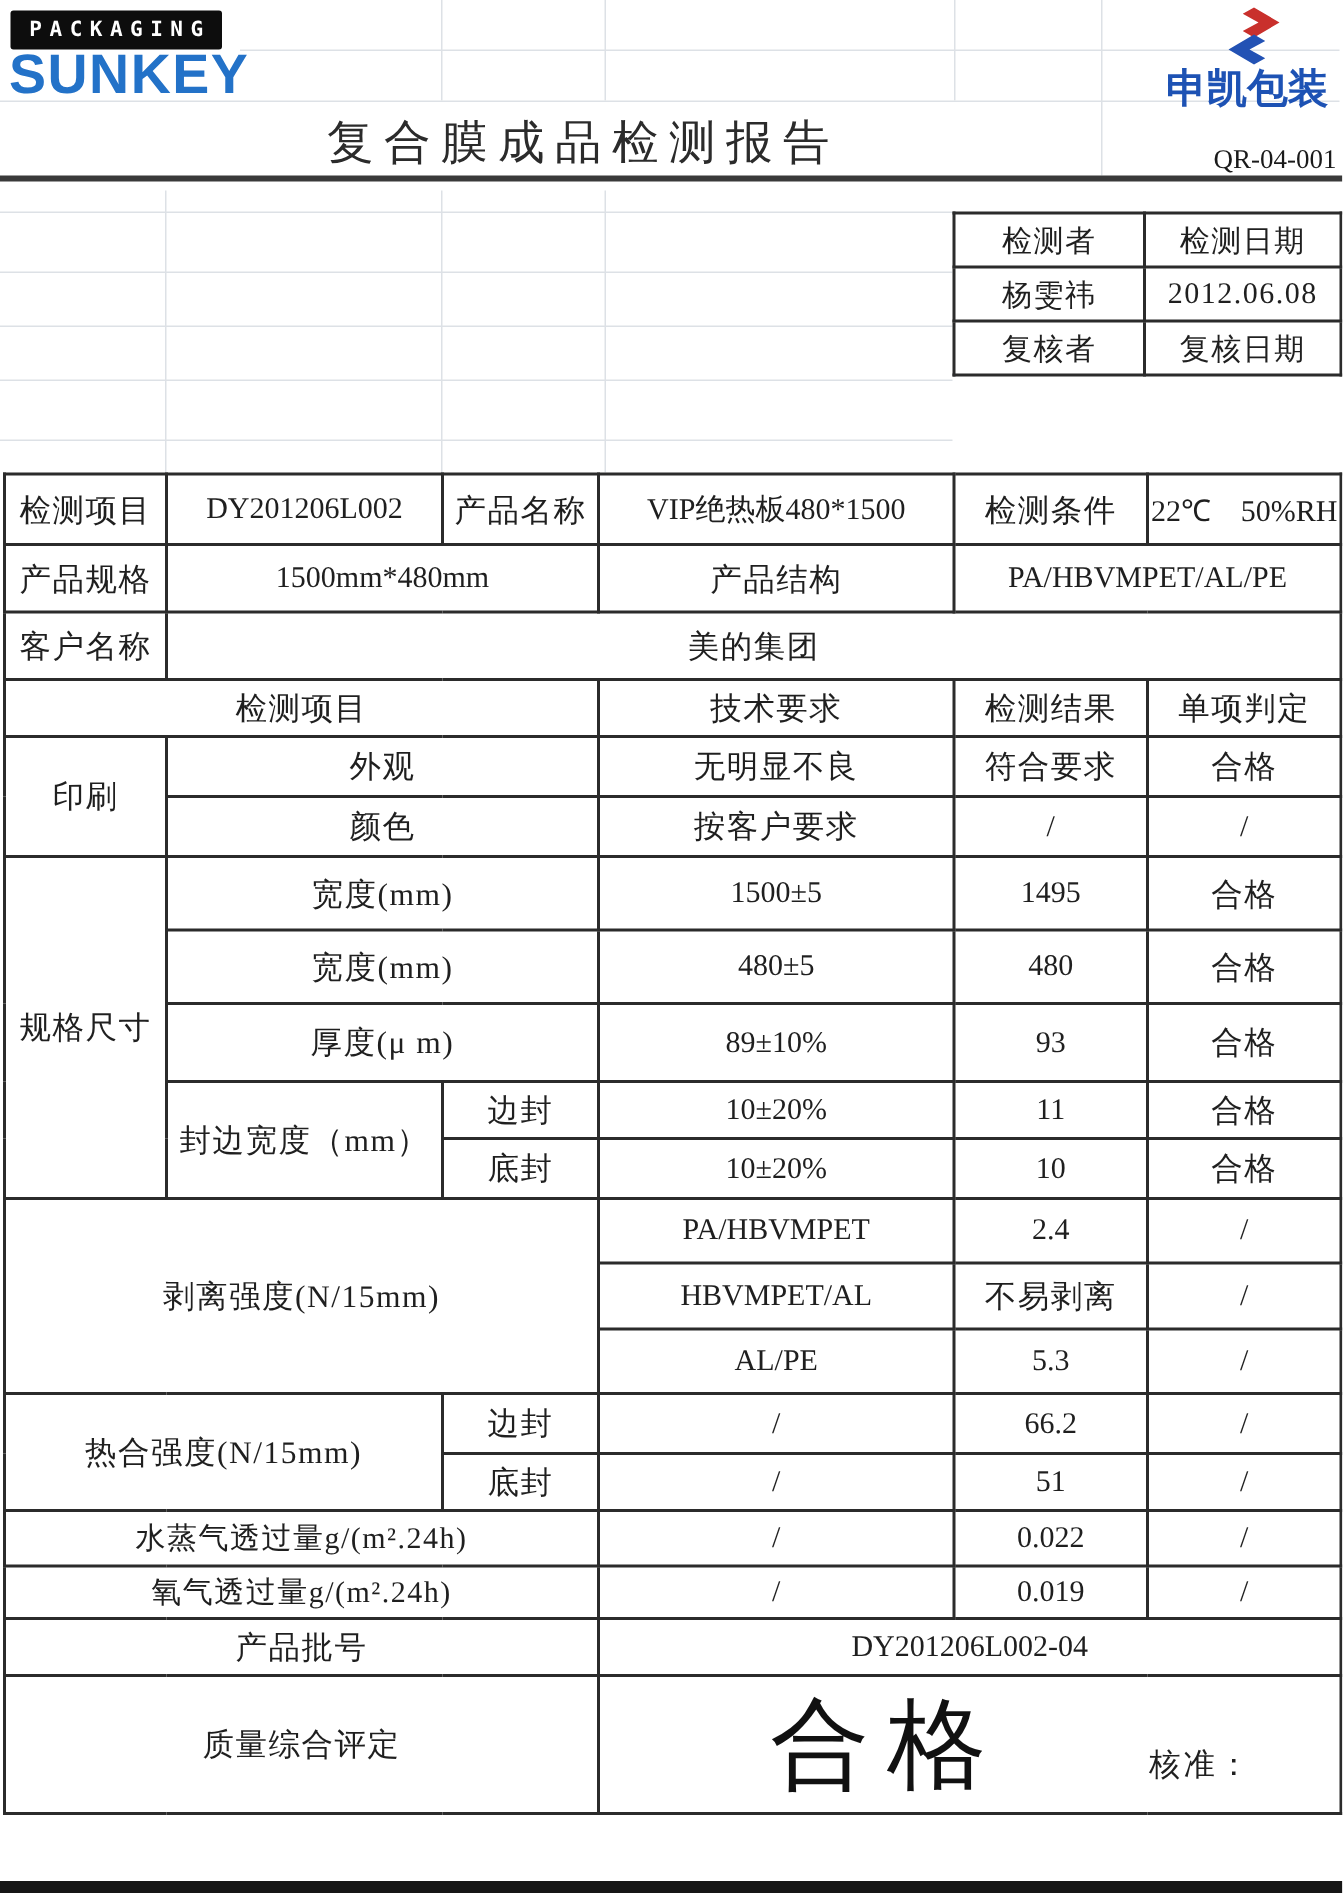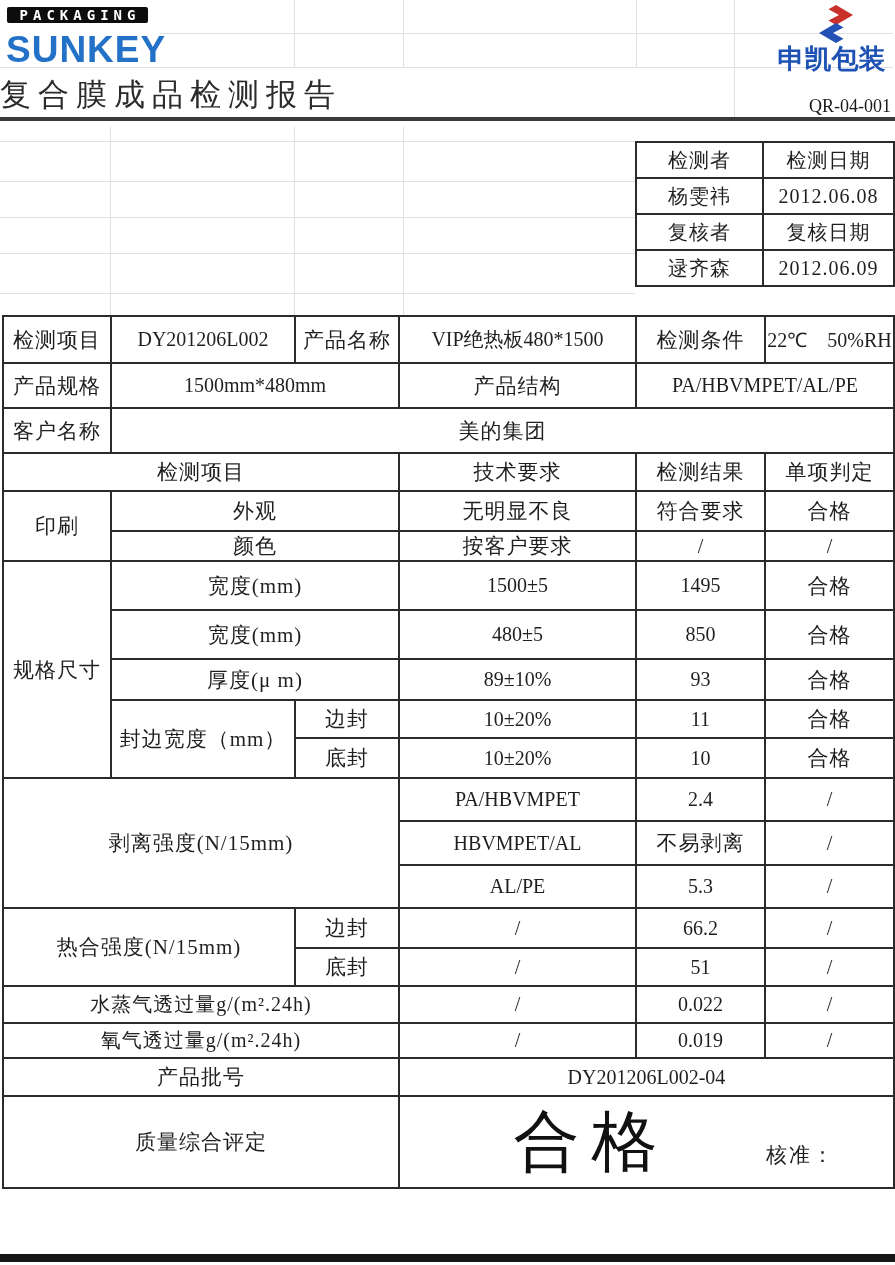--- a/index.html
+++ b/index.html
@@ -4,32 +4,32 @@
 <style>
   html,body{margin:0;padding:0;background:#fff;}
   .page{position:relative;width:895px;height:1265px;background:#ffffff;overflow:hidden;
         font-family:"Liberation Serif","DejaVu Serif",serif;color:#1f1f1f;}
   
   .gl{position:absolute;background:#dde1e6;}
   
   .rule{position:absolute;background:#3a3a3a;}
   .bar{position:absolute;background:#161616;}
   
-  .pack-badge{position:absolute;left:7px;top:7px;width:141px;height:16px;background:#0d0d0d;
+  .pack-badge{position:absolute;left:7px;top:7px;width:141px;height:26px;background:#0d0d0d;
               border-radius:2px;display:flex;align-items:center;justify-content:center;}
   .pack-badge span{color:#ffffff;font-family:"DejaVu Sans Mono",monospace;
                    font-size:14px;font-weight:bold;letter-spacing:5px;padding-left:5px;}
   .sunkey{position:absolute;left:6px;top:31px;font-family:"Liberation Sans","DejaVu Sans",sans-serif;
           font-weight:bold;font-size:37px;color:#2372c8;letter-spacing:1px;line-height:1;}
   .brand-icon{position:absolute;left:813px;top:4px;}
   .brand-name{position:absolute;left:770px;top:45px;width:123px;text-align:center;
               font-family:"Liberation Sans","DejaVu Sans",sans-serif;font-weight:bold;
               font-size:27px;color:#1d52b4;line-height:1.1;}
   .doc-code{position:absolute;top:96px;right:4px;font-size:18px;color:#1a1a1a;margin-left:44px;}
-  .page-title{position:absolute;top:74px;left:0;width:778px;text-align:left;
+  .page-title{position:absolute;top:74px;left:0;width:778px;text-align:center;
               font-size:31px;letter-spacing:7px;color:#2b2b2b;}
   
   table{border-collapse:collapse;table-layout:fixed;}
   .ins-table{position:absolute;left:635px;top:141px;width:258px;}
   .ins-table td{border:2px solid #2b2b2b;text-align:center;vertical-align:middle;
                 height:34px;padding:0;font-size:20px;letter-spacing:1px;}
   
   .main-table{position:absolute;left:2px;top:315px;width:891px;}
   .main-table td{border:2px solid #2b2b2b;text-align:center;vertical-align:middle;
                  padding:0;overflow:hidden;}
@@ -90,24 +90,20 @@
       <td class="cn">检测日期</td>
     </tr>
     <tr>
       <td class="cn">杨雯祎</td>
       <td class="mono">2012.06.08</td>
     </tr>
     <tr>
       <td class="cn">复核者</td>
       <td class="cn">复核日期</td>
     </tr>
-    <tr>
-      <td class="cn">逯齐森</td>
-      <td class="mono">2012.06.09</td>
-    </tr>
   </tbody>
     </table>
 
   <table class="main-table">
     <colgroup>
       <col style="width:108px">
         <col style="width:184px">
         <col style="width:104px">
       <col style="width:237px">
         <col style="width:129px">
@@ -143,41 +139,41 @@
       <td class="cn">单项判定</td>
     </tr>
 
     <tr style="height:40px">
       <td class="cn" rowspan="2">印刷</td>
       <td class="cn" colspan="2">外观</td>
       <td class="cn">无明显不良</td>
       <td class="cn">符合要求</td>
       <td class="cn">合格</td>
     </tr>
-    <tr style="height:30px">
+    <tr style="height:40px">
       <td class="cn" colspan="2">颜色</td>
       <td class="cn">按客户要求</td>
       <td class="mono">/</td>
       <td class="mono">/</td>
     </tr>
 
     <tr style="height:49px">
       <td class="cn" rowspan="5">规格尺寸</td>
       <td class="cn" colspan="2">宽度(mm)</td>
       <td class="mono">1500±5</td>
       <td class="mono">1495</td>
       <td class="cn">合格</td>
     </tr>
     <tr style="height:49px">
       <td class="cn" colspan="2">宽度(mm)</td>
       <td class="mono">480±5</td>
-      <td class="mono">850</td>
-      <td class="cn">合格</td>
-    </tr>
-    <tr style="height:41px">
+      <td class="mono">480</td>
+      <td class="cn">合格</td>
+    </tr>
+    <tr style="height:52px">
       <td class="cn" colspan="2">厚度(μ m)</td>
       <td class="mono">89±10%</td>
       <td class="mono">93</td>
       <td class="cn">合格</td>
     </tr>
     <tr style="height:38px">
       <td class="cn" rowspan="2">封边宽度（mm）</td>
       <td class="cn">边封</td>
       <td class="mono">10±20%</td>
       <td class="mono">11</td>

